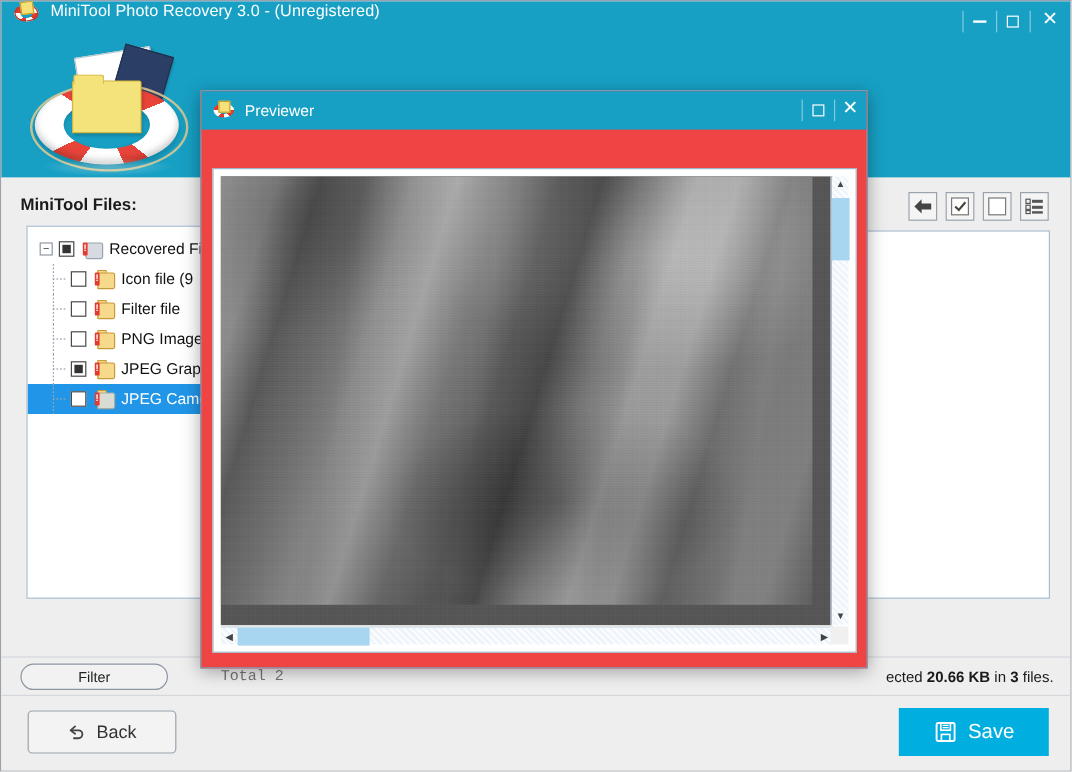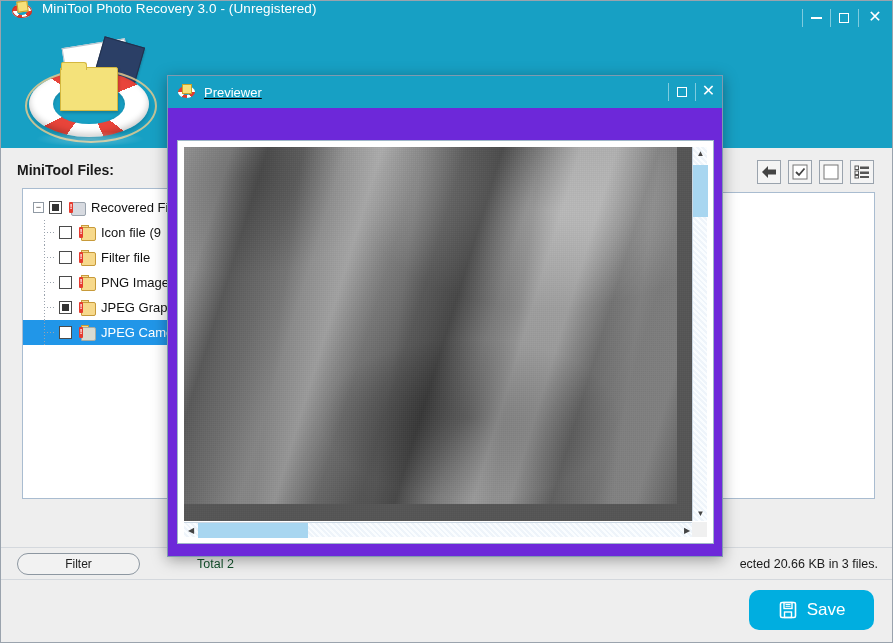--- a/index.html
+++ b/index.html
@@ -181,46 +181,45 @@
   
   .statusbar{
     position:absolute;left:0;top:546px;width:891px;height:32px;background:#eeeeee;
     border-top:1px solid #d4d8dd;display:flex;align-items:center;gap:44px;
   }
   .filter-btn{
     margin-left:16px;width:123px;height:22px;border:1px solid #8d97a1;border-radius:11px;
     background:#f2f2f2;font-size:12px;color:#222;display:flex;align-items:center;justify-content:center;
     box-sizing:border-box;
   }
-  .status-left{margin-left:13px;font-size:12.5px;color:#14532d;white-space:nowrap;}
+  .status-left{font-size:12.5px;color:#737373;white-space:nowrap;font-family:Liberation Mono, monospace;}
   .status-right{position:absolute;right:14px;font-size:12.5px;color:#1a1a1a;white-space:nowrap;}
-  .status-right b{font-weight:normal;}
+  .status-right b{font-weight:bold;}
 
   
   .footer{
     position:absolute;left:0;top:578px;width:891px;height:63px;background:#eeeeee;
     border-top:1px solid #d4d8dd;
   }
   .back-btn{
     position:absolute;left:22px;top:12px;width:124px;height:36px;border:1px solid #9aa3ad;
     border-radius:4px;background:#f3f3f3;display:flex;align-items:center;justify-content:center;gap:9px;
     font-size:15px;color:#333;box-sizing:border-box;
   }
   .save-btn{
-    position:absolute;right:18px;top:10px;width:125px;height:40px;border-radius:10px;
+    position:absolute;right:18px;top:10px;width:125px;height:40px;border-radius:0;
     background:#00aee0;display:flex;align-items:center;justify-content:center;gap:9px;
     color:#fff;font-size:17px;
   }
 
   
   .dialog{
     position:absolute;left:166px;top:74px;width:556px;height:482px;
-    background:#6d28d9;border:1px solid #7f9ab0;box-sizing:border-box;
+    background:#ef4444;border:1px solid #7f9ab0;box-sizing:border-box;
     box-shadow:0 3px 14px rgba(0,0,0,.35);
-    text-decoration:underline;
   }
   .dlg-title{
     height:32px;background:#17a0c4;display:flex;align-items:center;position:relative;
   }
   .dlg-logo{width:18px;height:14px;margin-left:10px;margin-right:8px;position:relative;}
   .dlg-ring{
     position:absolute;left:0;top:1px;width:17px;height:12px;border-radius:50%;
     background:conic-gradient(from 0deg,#e23b2e 0deg 45deg,#fff 45deg 90deg,#e23b2e 90deg 135deg,#fff 135deg 180deg,
                #e23b2e 180deg 225deg,#fff 225deg 270deg,#e23b2e 270deg 315deg,#fff 315deg 360deg);
   }
@@ -446,20 +445,27 @@
     <div class="status-right">
       <span>ected</span>
       <b>20.66 KB</b>
       <span>in</span>
       <b>3</b>
       <span>files.</span>
     </div>
   </div>
 
   <div class="footer">
+    <div class="back-btn">
+      <svg width="15" height="15" viewBox="0 0 16 16">
+        <path d="M4.5 6 H10 a3.5 3.5 0 0 1 0 7 H6" fill="none" stroke="#444" stroke-width="1.6" stroke-linecap="round"></path>
+        <path d="M7 2.5 L3 6 L7 9" fill="none" stroke="#444" stroke-width="1.6" stroke-linecap="round" stroke-linejoin="round"></path>
+      </svg>
+      <span>Back</span>
+    </div>
     <div class="save-btn">
       <svg width="20" height="20" viewBox="0 0 20 20">
         <rect x="2.5" y="2.5" width="15" height="15" rx="1.5" fill="none" stroke="#fff" stroke-width="1.6"></rect>
         <rect x="6" y="2.5" width="8" height="6" fill="none" stroke="#fff" stroke-width="1.4"></rect>
         <rect x="6.5" y="12" width="7" height="5.5" fill="none" stroke="#fff" stroke-width="1.4"></rect>
         <line x1="7.5" y1="4.5" x2="12.5" y2="4.5" stroke="#fff" stroke-width="1"></line>
         <line x1="7.5" y1="6.3" x2="12.5" y2="6.3" stroke="#fff" stroke-width="1"></line>
       </svg>
       <span>Save</span>
     </div>

